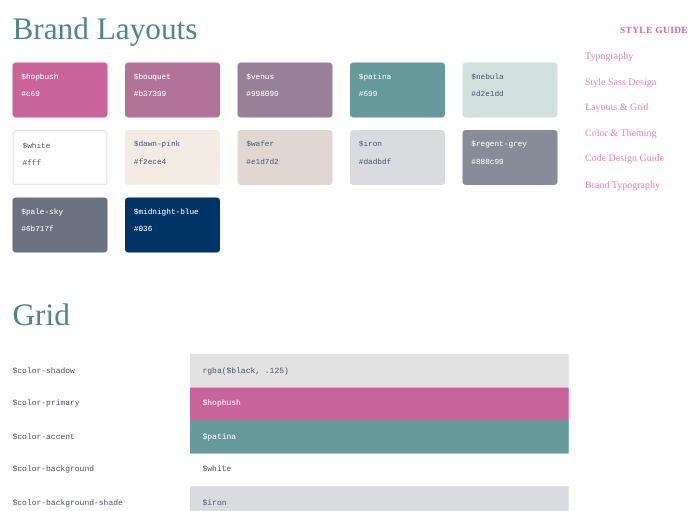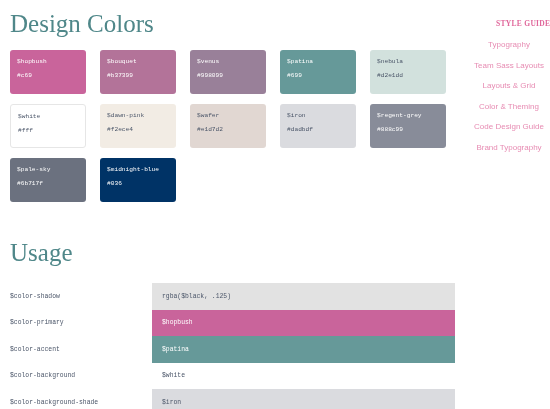--- a/index.html
+++ b/index.html
@@ -132,38 +132,37 @@
     font-weight: bold;
     font-size: 7.5px;
     letter-spacing: 0.3px;
     color: #e0669a;
     margin: 0 0 12px 0;
     white-space: nowrap;
     padding-left: 28px;
   }
   .sidebar-link {
     display: block;
-    font-family: Liberation Sans, sans-serif;
+    font-family: Liberation Serif, serif;
     font-size: 8px;
     color: #e78cb3;
     margin-bottom: 11.5px;
     text-decoration: none;
     white-space: nowrap;
     cursor: pointer;
-    text-align: center;
   }
 </style>
 </head>
 <body>
 
 <div class="page">
 
   <div class="content">
 
-    <h1 class="section-title title-brand">Design Colors</h1>
+    <h1 class="section-title title-brand">Brand Layouts</h1>
 
     <div class="swatch-grid">
         <div class="swatch light-text" style="background: rgb(201, 100, 155);">
           <span class="sw-name">$hopbush</span>
           <span class="sw-hex">#c69</span>
         </div>
         <div class="swatch light-text" style="background: rgb(179, 115, 153);">
           <span class="sw-name">$bouquet</span>
           <span class="sw-hex">#b37399</span>
         </div>
@@ -202,21 +201,21 @@
         <div class="swatch light-text" style="background: rgb(107, 113, 127);">
           <span class="sw-name">$pale-sky</span>
           <span class="sw-hex">#6b717f</span>
         </div>
         <div class="swatch light-text" style="background: rgb(0, 51, 102);">
           <span class="sw-name">$midnight-blue</span>
           <span class="sw-hex">#036</span>
         </div>
       </div>
 
-    <h2 class="section-title title-usage">Usage</h2>
+    <h2 class="section-title title-usage">Grid</h2>
 
     <div class="usage-table">
         <div class="usage-row">
           <div class="usage-label">$color-shadow</div>
           <div class="usage-value" style="background: rgb(226, 226, 226); color: rgb(74, 85, 104);">rgba($black, .125)</div>
         </div>
         <div class="usage-row">
           <div class="usage-label">$color-primary</div>
           <div class="usage-value" style="background: rgb(201, 100, 155); color: rgb(255, 255, 255);">$hopbush</div>
         </div>
@@ -233,21 +232,21 @@
           <div class="usage-value" style="background: rgb(218, 219, 223); color: rgb(74, 85, 104);">$iron</div>
         </div>
       </div>
 
   </div>
 
   <nav class="sidebar">
     <div class="sidebar-title">STYLE GUIDE</div>
     <div>
         <a class="sidebar-link">Typography</a>
-        <a class="sidebar-link">Team Sass Layouts</a>
+        <a class="sidebar-link">Style Sass Design</a>
         <a class="sidebar-link">Layouts &amp; Grid</a>
         <a class="sidebar-link">Color &amp; Theming</a>
         <a class="sidebar-link">Code Design Guide</a>
         <a class="sidebar-link">Brand Typography</a>
       </div>
   </nav>
 
 </div>
 
 </body></html>

